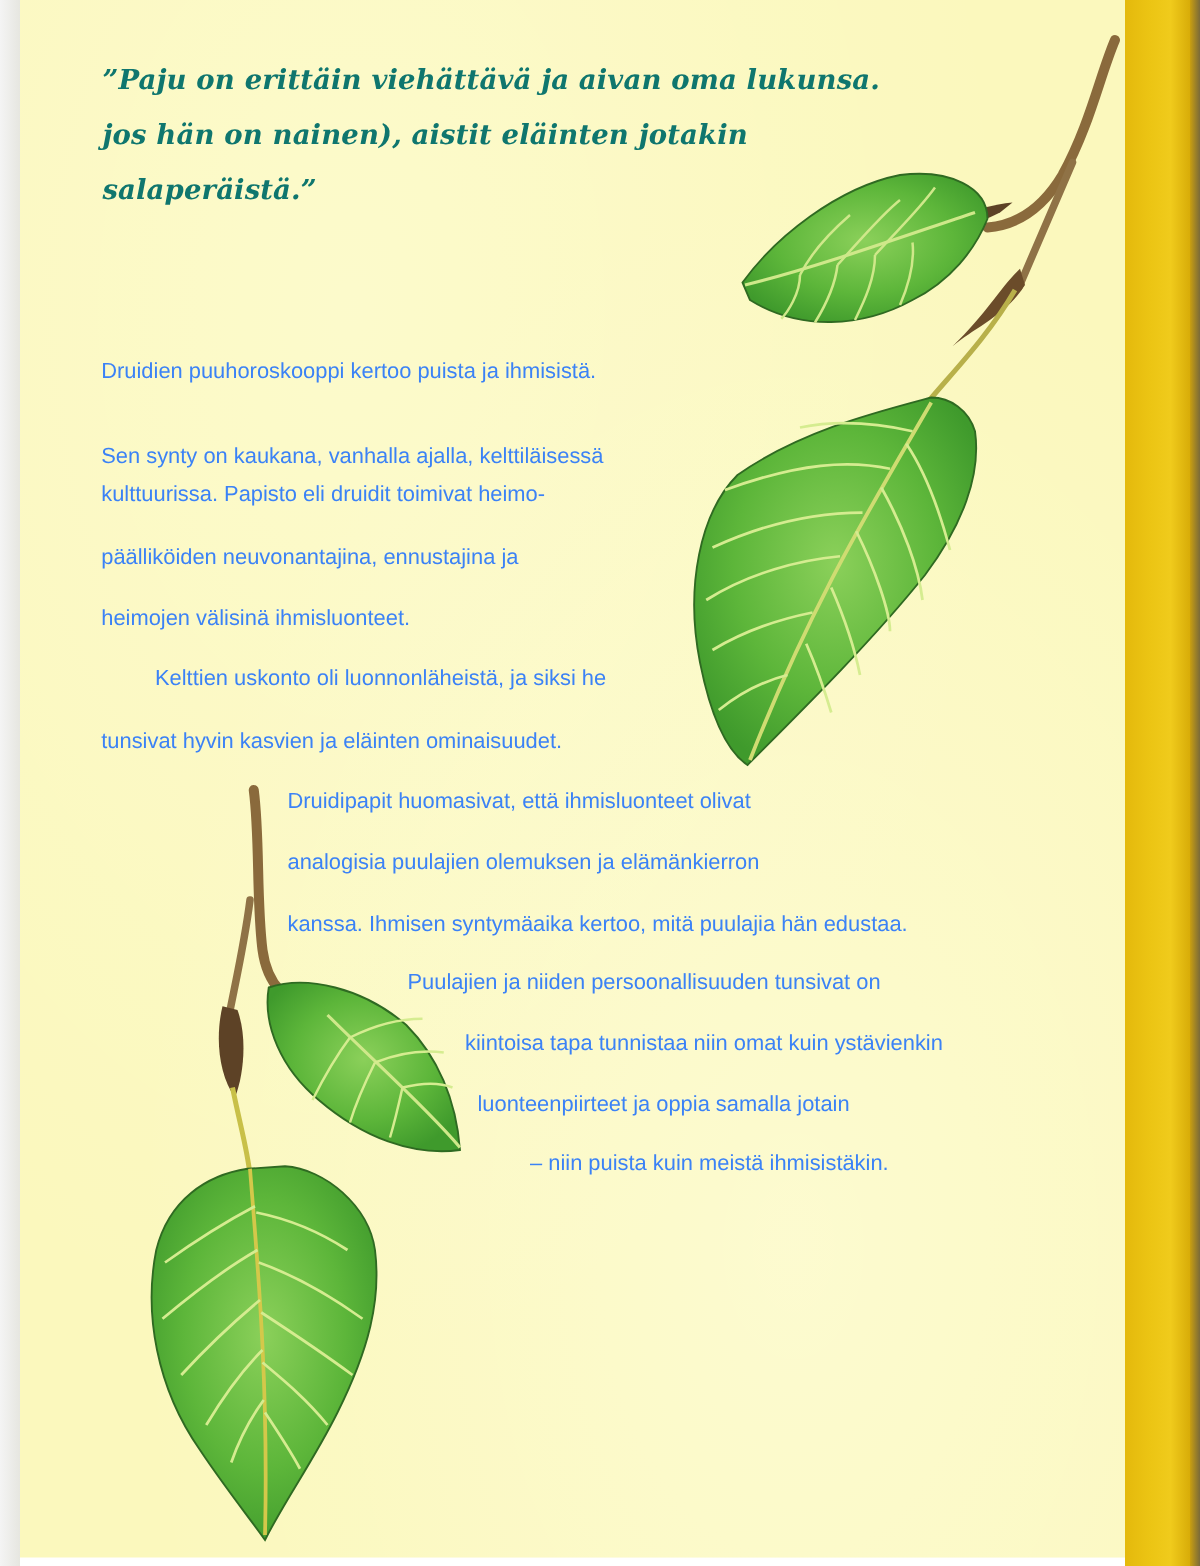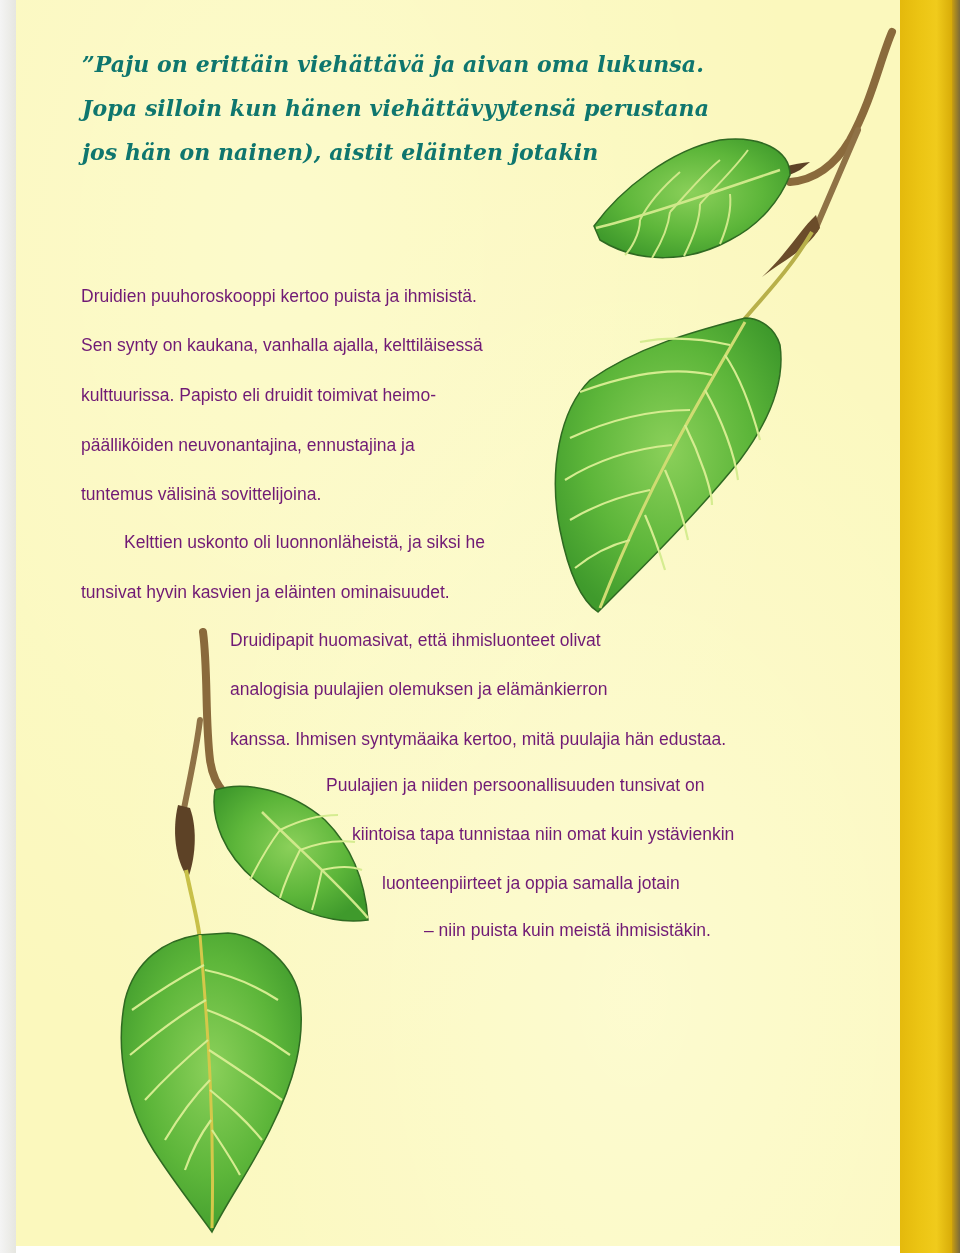--- a/index.html
+++ b/index.html
@@ -28,21 +28,21 @@
       background: linear-gradient(to right, #c99f10, #7a6a3a);
     }
     .quote {
       position: absolute; left: 82px; top: 42px; width: 600px;
       font-family: "DejaVu Serif", serif; font-style: italic; font-weight: bold;
       font-size: 22px; line-height: 44px; color: #0f766e;
       letter-spacing: 0.1px;
     }
     .quote .line { display: block; white-space: nowrap; }
     .body-text {
-      position: absolute; color: #701a75;
+      position: absolute; color: #3b82f6;
       font-family: "Liberation Sans", sans-serif; font-size: 17.5px;
       white-space: nowrap;
     }
     .art { position: absolute; left: 0; top: 0; width: 960px; height: 1253px; pointer-events: none; }
   </style>
 </head>
 <body>
 
 <div class="left-edge"></div>
 
@@ -137,33 +137,33 @@
       <path d="M207,1010 C235,1020 262,1035 290,1055"></path>
       <path d="M209,1050 C232,1065 255,1080 282,1100"></path>
       <path d="M210,1090 C228,1105 246,1120 262,1140"></path>
       <path d="M212,1130 C222,1145 232,1160 240,1175"></path>
     </g>
   </g>
 </svg>
 
 <div class="quote">
   <span class="line">”Paju on erittäin viehättävä ja aivan oma lukunsa.</span>
-  <span class="line">Jopa silloin kun hänen viehättävyytensä perustana</span>
   <span class="line">jos hän on nainen), aistit eläinten jotakin</span>
+  <span class="line">salaperäistä.”</span>
 </div>
 
 <div class="body-text" style="left:81px; top:286px;">Druidien puuhoroskooppi kertoo puista ja ihmisistä.</div>
-<div class="body-text" style="left:81px; top:335px;text-align:right;">Sen synty on kaukana, vanhalla ajalla, kelttiläisessä</div>
+<div class="body-text" style="left:81px; top:354px;text-align:right;">Sen synty on kaukana, vanhalla ajalla, kelttiläisessä</div>
 <div class="body-text" style="left:81px; top:385px;">kulttuurissa. Papisto eli druidit toimivat  heimo-</div>
 <div class="body-text" style="left:81px; top:435px;">päälliköiden neuvonantajina, ennustajina ja</div>
-<div class="body-text" style="left:81px; top:484px;">tuntemus välisinä sovittelijoina.</div>
+<div class="body-text" style="left:81px; top:484px;">heimojen välisinä ihmisluonteet.</div>
 
 <div class="body-text" style="left:124px; top:532px;">Kelttien uskonto oli luonnonläheistä, ja siksi he</div>
 <div class="body-text" style="left:81px; top:582px;">tunsivat hyvin kasvien ja eläinten ominaisuudet.</div>
 
 <div class="body-text" style="left:230px; top:630px;">Druidipapit huomasivat, että ihmisluonteet olivat</div>
 <div class="body-text" style="left:230px; top:679px;">analogisia puulajien olemuksen ja elämänkierron</div>
 <div class="body-text" style="left:230px; top:729px;">kanssa. Ihmisen syntymäaika kertoo, mitä puulajia hän edustaa.</div>
 
 <div class="body-text" style="left:326px; top:775px;">Puulajien ja niiden persoonallisuuden tunsivat on</div>
-<div class="body-text" style="left:352px; top:824px;text-align:right;">kiintoisa tapa tunnistaa niin omat kuin ystävienkin</div>
+<div class="body-text" style="left:372px; top:824px;text-align:right;">kiintoisa tapa tunnistaa niin omat kuin ystävienkin</div>
 <div class="body-text" style="left:382px; top:873px;">luonteenpiirteet ja oppia samalla jotain</div>
 <div class="body-text" style="left:424px; top:920px;">– niin puista kuin meistä ihmisistäkin.</div>
 
 </body></html>

